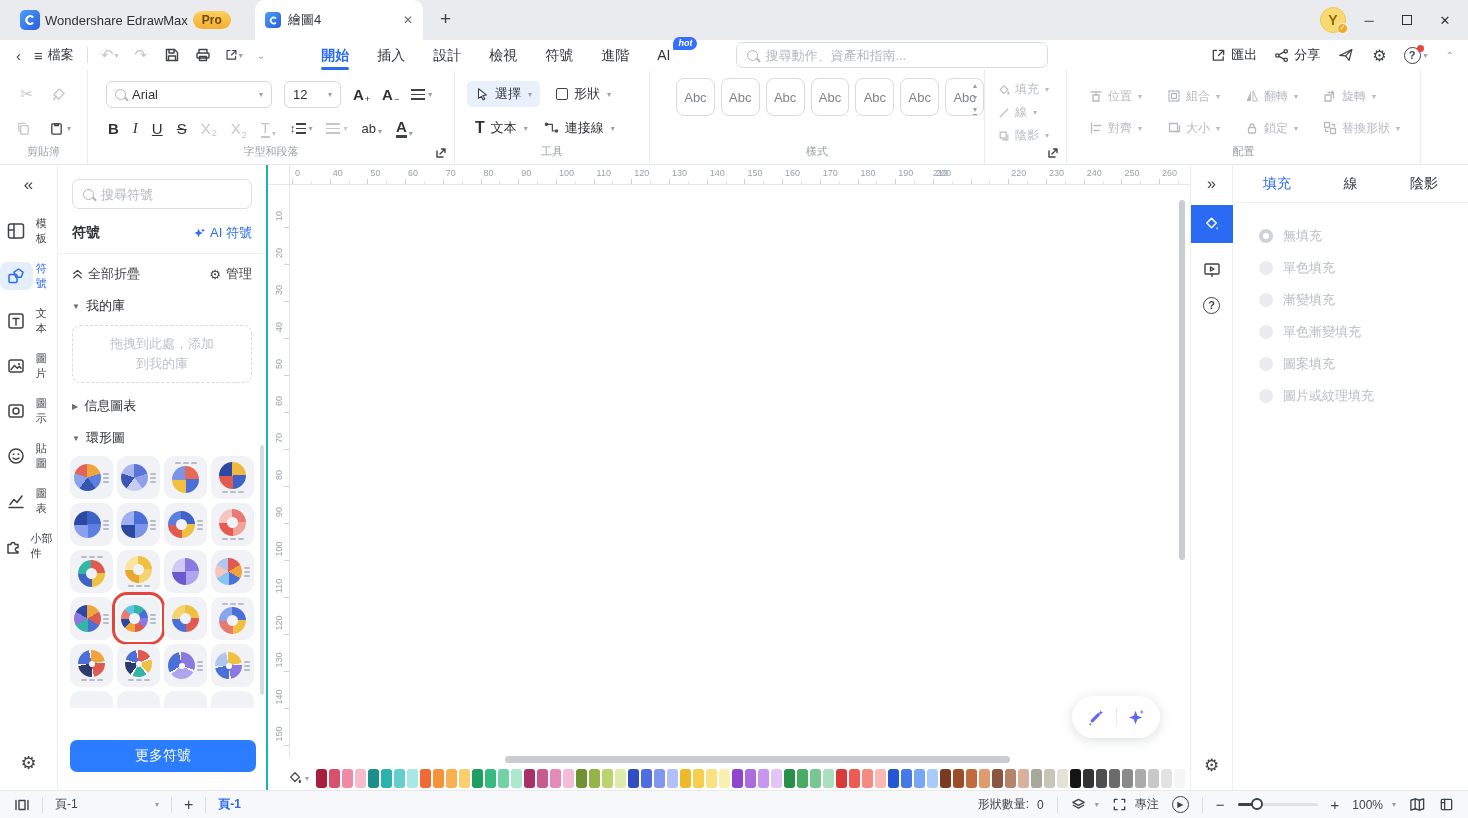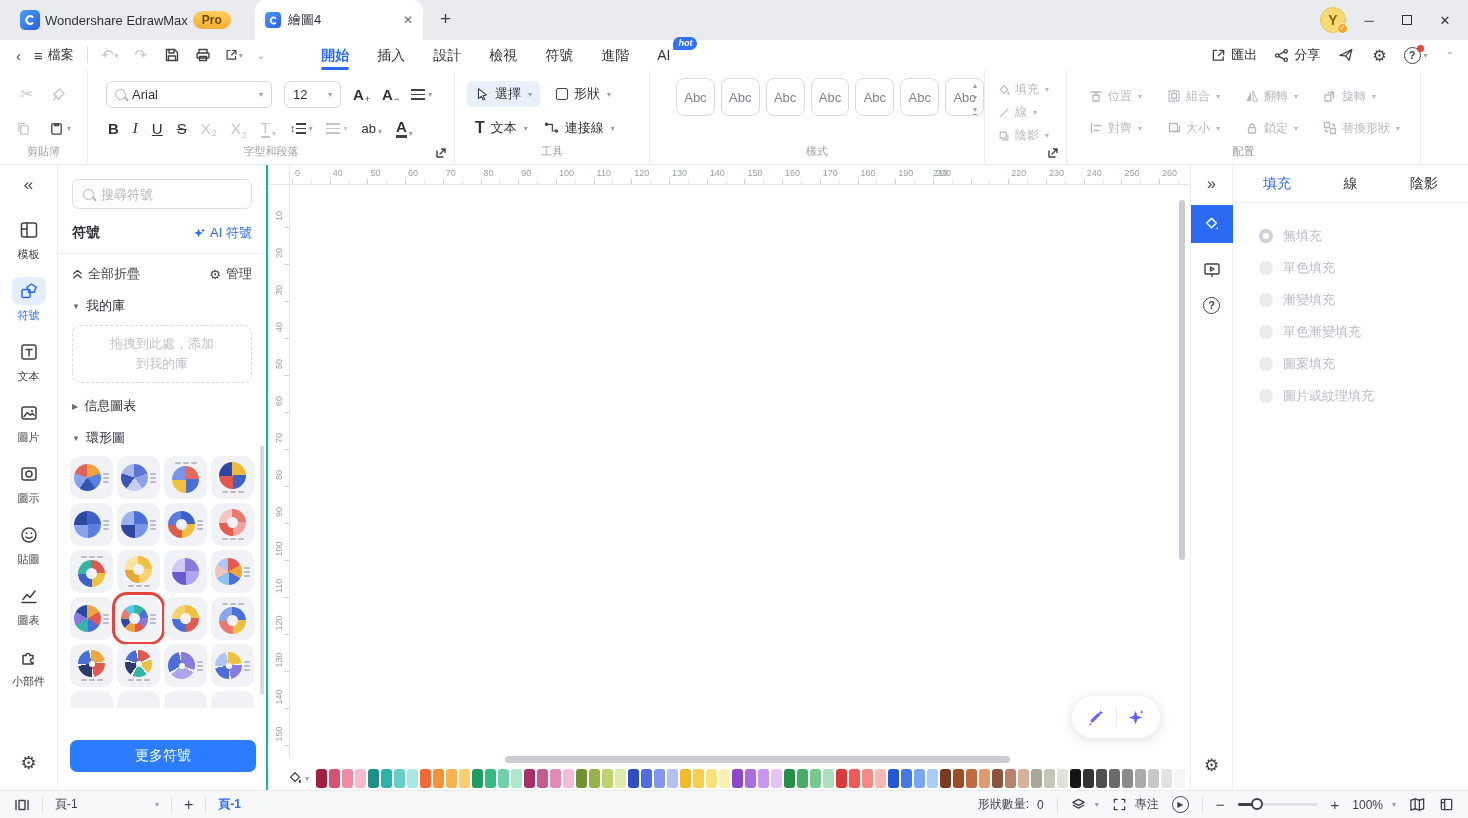--- a/index.html
+++ b/index.html
@@ -85,21 +85,21 @@
 .flrow svg{width:12px;height:12px}
 .g-arr{width:354px}
 .g-arr .grid{position:absolute;top:10px;left:22px;display:grid;grid-template-columns:78px 78px 78px 100px;grid-auto-rows:32px;align-items:center}
 .aitem{display:flex;align-items:center;gap:5px;font-size:12px;color:#b6bac0;white-space:nowrap}
 .aitem svg{width:14px;height:14px;flex:none}
 
 
 .main{display:flex;height:625px}
 .sidebar{width:58px;border-right:1px solid #eceef0;display:flex;flex-direction:column;align-items:center;padding-top:10px;flex:none}
 .sb-collapse{font-size:17px;color:#3f4247;margin-bottom:6px}
-.sb-item{margin-top:15px;display:flex;flex-direction:column;align-items:center;gap:3px;font-size:11px;color:#3f4247;cursor:pointer}
+.sb-item{margin-top:15px;display:flex;flex-direction:row;align-items:center;gap:3px;font-size:11px;color:#3f4247;cursor:pointer}
 .sb-item .ibox{width:34px;height:28px;border-radius:8px;display:flex;align-items:center;justify-content:center}
 .sb-item svg{width:20px;height:20px}
 .sb-item.active{color:#2b6bf3}
 .sb-item.active .ibox{background:#e4eefc}
 .sb-gear{margin-top:auto;margin-bottom:16px;font-size:18px;color:#3f4247}
 
 
 .spanel{width:210px;border-right:2px solid #14b8a6;position:relative;flex:none;background:#fff}
 .spsearch{margin:14px 14px 0;height:30px;border:1px solid #dcdfe2;border-radius:7px;display:flex;align-items:center;gap:7px;padding:0 10px}
 .spsearch input{border:none;outline:none;width:130px;font-size:13px;font-family:inherit;background:transparent;color:#3f4247}
@@ -264,20 +264,24 @@
     </div>
     <div class="mtabs">
         <span class="mtab active">開始</span>
         <span class="mtab">插入</span>
         <span class="mtab">設計</span>
         <span class="mtab">檢視</span>
         <span class="mtab">符號</span>
         <span class="mtab">進階</span>
         <span class="mtab">AI<sup class="hotbadge">hot</sup></span>
       </div>
+    <div class="msearch">
+      <span class="searchglass"></span>
+      <input type="text" placeholder="搜尋動作、資產和指南..." style="">
+    </div>
     <div class="mb-right">
       <span class="mbtn">
           <svg class="ic" viewBox="0 0 16 16" width="15" height="15">
             <path d="M13 9.5V13H2.5V2.5H6"></path>
             <path d="M9 2.5h4.5V7M13.5 2.5L8 8"></path>
           </svg>
           <span>匯出</span>
         </span>
       <span class="mbtn">
           <svg class="ic" viewBox="0 0 16 16" width="15" height="15">

